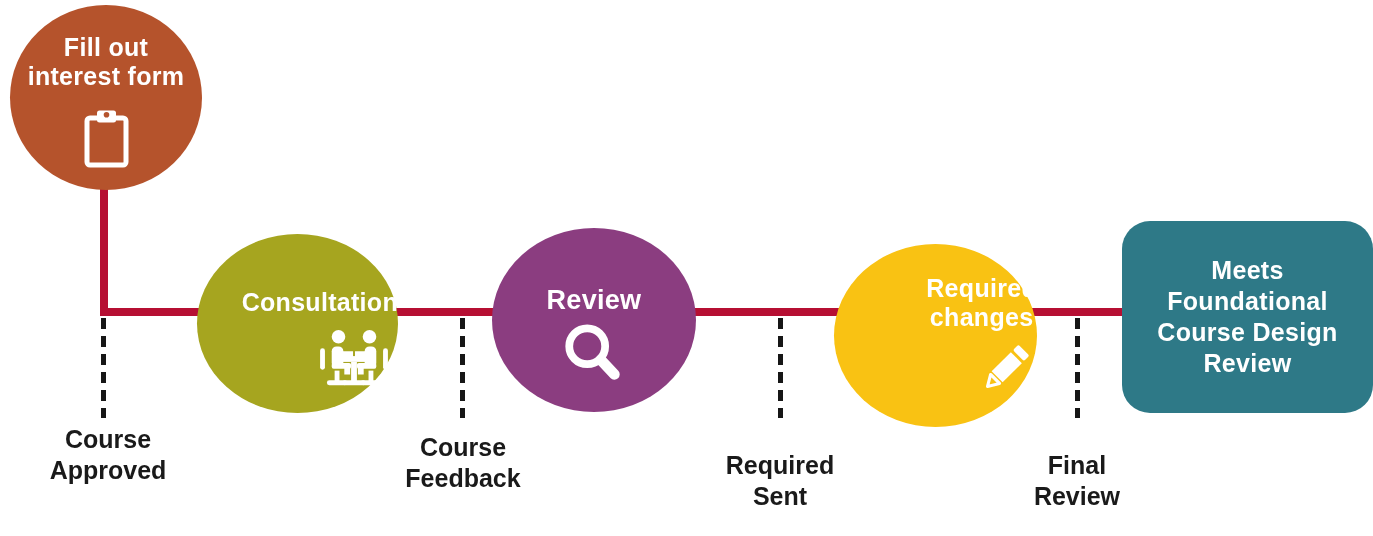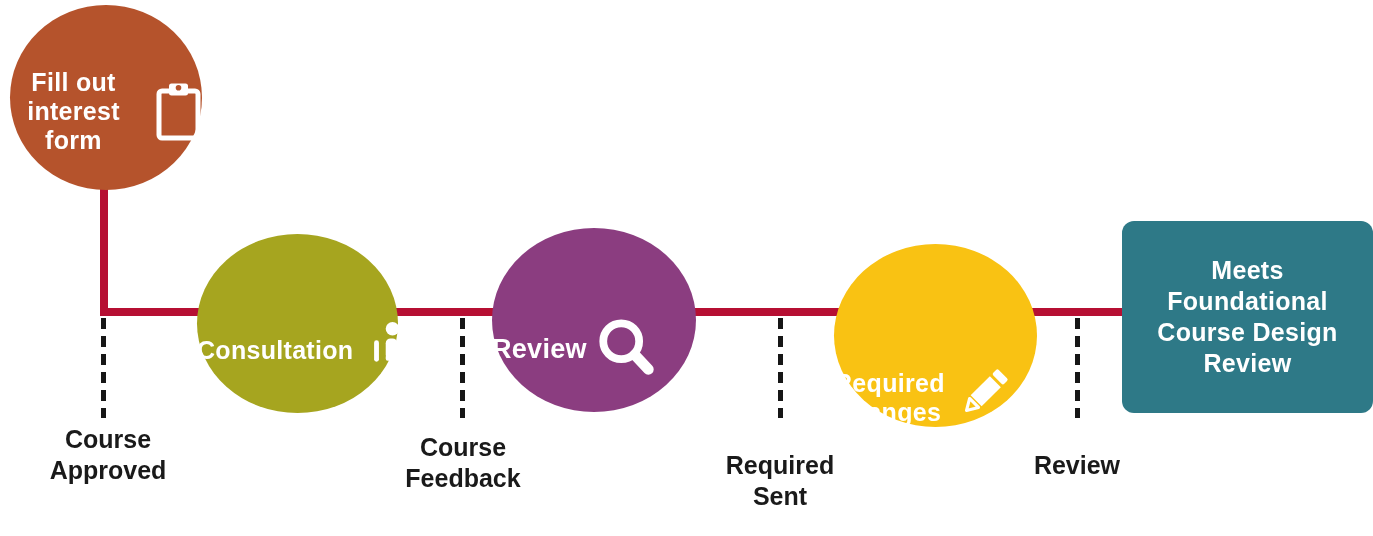--- a/index.html
+++ b/index.html
@@ -43,21 +43,21 @@
       #161616 0px, #161616 11px,
       transparent 11px, transparent 18px
     );
     z-index: 1;
   }
   
   .node {
     position: absolute;
     z-index: 2;
     display: flex;
-    flex-direction: row;
+    flex-direction: column;
     align-items: center;
     box-sizing: border-box;
     color: #ffffff;
     text-align: center;
   }
   .circle { border-radius: 50%; }
   .node-label {
     font-weight: 700;
     font-size: 25px;
     line-height: 29px;
@@ -65,21 +65,21 @@
   }
   .node-label span { display: block; }
   .node-icon { flex: 0 0 auto; }
   .c1 { left: 10px;  top: 5px;   width: 192px; height: 185px; padding-top: 28px; gap: 18px; }
   .c2 { left: 197px; top: 234px; width: 201px; height: 179px; padding-top: 54px; gap: 11px; }
   .c3 { left: 492px; top: 228px; width: 204px; height: 184px; padding-top: 58px; gap: 6px; }
   .c3 .node-label { font-size: 27px; }
   .c4 { left: 834px; top: 244px; width: 203px; height: 183px; padding-top: 30px; gap: 5px; align-items: flex-end; }
   .outcome {
     left: 1122px; top: 221px; width: 251px; height: 192px;
-    border-radius: 12px;
+    border-radius: 28px;
     justify-content: center;
     align-items: center;
   }
   .outcome .node-label { font-size: 25px; line-height: 31px; }
   
   .milestone {
     position: absolute;
     width: 176px;
     text-align: center;
     font-weight: 700;
@@ -112,21 +112,21 @@
       <span>Fill out</span>
       <span>interest form</span>
     </div>
     <svg class="node-icon" width="47" height="60" viewBox="0 0 47 60">
       <rect x="4" y="9" width="39" height="47" rx="3" fill="none" stroke="#ffffff" stroke-width="5"></rect>
       <rect x="14" y="1.5" width="19" height="12" rx="2.5" fill="#ffffff"></rect>
       <circle cx="23.5" cy="5.8" r="2.8" style="fill: rgb(181, 83, 44);"></circle>
     </svg>
   </div>
 
-  <div class="node circle c2" style="background-color: rgb(166, 165, 31);">
+  <div class="node circle c2" style="background-color: rgb(166, 165, 31); align-items: flex-end;">
     <div class="node-label">
       <span>Consultation</span>
     </div>
     <svg class="node-icon" width="88" height="62" viewBox="0 0 90 64" fill="#ffffff">
       <g id="person-left">
         <circle cx="29" cy="9" r="7"></circle>
         <rect x="22" y="19" width="12" height="22" rx="5"></rect>
         <rect x="28" y="24" width="16" height="6"></rect>
         <rect x="22" y="36" width="20" height="6" rx="2"></rect>
         <rect x="35" y="38" width="6" height="10"></rect>
@@ -180,16 +180,17 @@
   </div>
   <div class="milestone m2" style="color: rgb(26, 26, 26);">
     <span>Course</span>
     <span>Feedback</span>
   </div>
   <div class="milestone m3" style="color: rgb(26, 26, 26);">
     <span>Required</span>
     <span>Sent</span>
   </div>
   <div class="milestone m4" style="color: rgb(26, 26, 26);">
+    <span>Final</span>
     <span>Review</span>
   </div>
 
 </div>
 
 </body></html>

